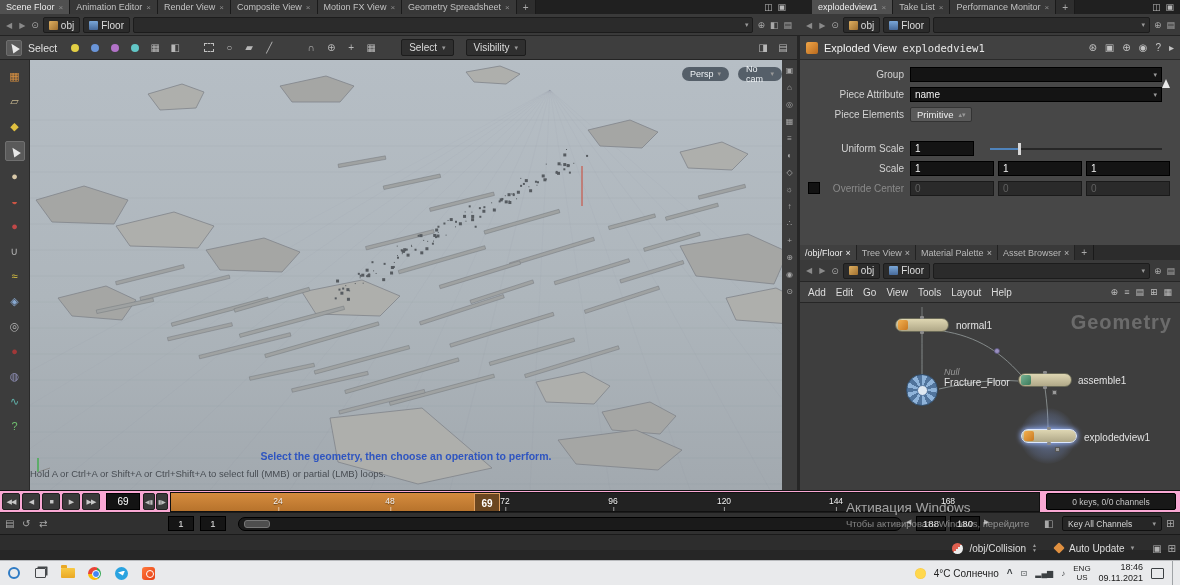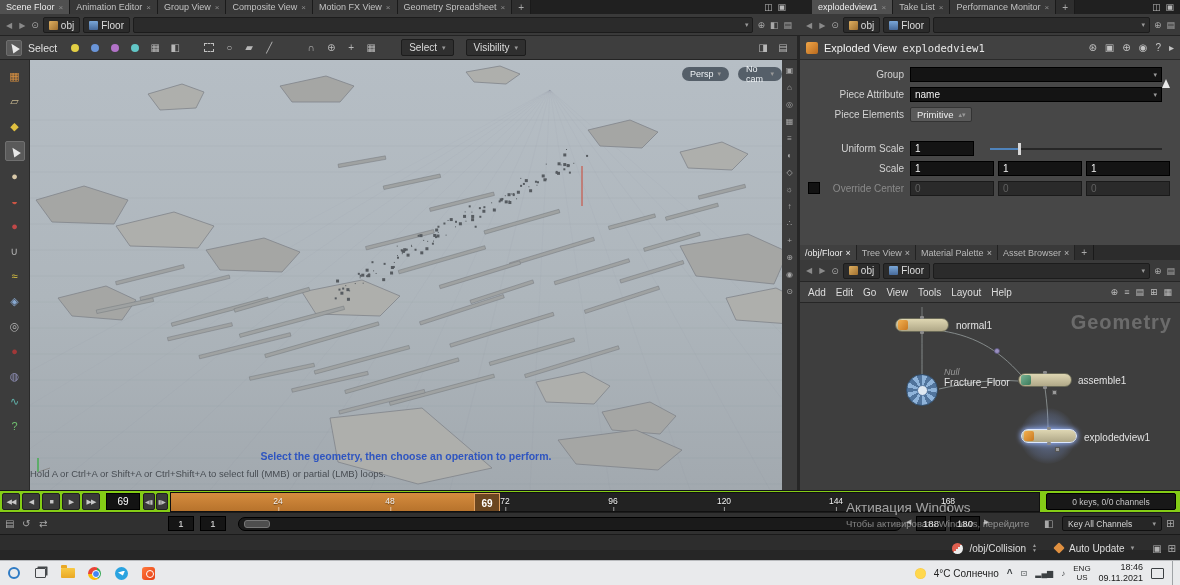--- a/index.html
+++ b/index.html
@@ -79,21 +79,21 @@
 .nnode:after{content:"";position:absolute;left:50%;bottom:-3px;width:4px;height:3px;margin-left:-2px;background:#8a8a8a;border-radius:1px}
 .nico{width:10px;height:10px;border-radius:2px;flex:none}
 .nnode.sel{border:1px solid #dce8ff;box-shadow:0 0 5px 1px rgba(150,180,255,.85)}
 .nlabel{position:absolute;font-size:10px;color:#e2e2e2;white-space:nowrap}
 .nlabel .dim{display:block;color:#979797;font-size:9px;font-style:italic}
 .flower{position:absolute;width:32px;height:32px;border-radius:50%;background:repeating-conic-gradient(#8fb3d9 0 20deg,#51749c 20deg 40deg);border:1px solid #33506e}
 .flower:after{content:"";position:absolute;left:10px;top:10px;width:9px;height:9px;border-radius:50%;background:#dfe8f2;border:1px solid #5577a0}
 .glow{position:absolute;width:56px;height:56px;border-radius:50%;background:radial-gradient(circle,rgba(130,160,230,.55) 0%,rgba(130,160,230,.18) 55%,transparent 72%)}
 .badge{position:absolute;width:5px;height:5px;background:#9a9a9a;border:1px solid #555}
 
-.playbar{position:absolute;left:0;top:490px;width:1180px;height:22px;background:#84cc16;border-top:1px solid #151515}
+.playbar{position:absolute;left:0;top:490px;width:1180px;height:22px;background:#f9a8d4;border-top:1px solid #151515}
 .pb-controls{position:absolute;left:2px;top:2px;display:flex;gap:2px}
 .pbtn{width:18px;height:17px;background:#3a3a3a;border:1px solid #202020;display:flex;align-items:center;justify-content:center;color:#c8c8c8;font-size:7px;border-radius:2px;letter-spacing:-1px}
 .framebox{position:absolute;left:106px;top:2px;width:34px;height:17px;background:#131313;border:1px solid #000;color:#fff;display:flex;align-items:center;justify-content:center;font-size:10px}
 .stepbtn{position:absolute;top:2px;width:12px;height:17px;background:#3a3a3a;border:1px solid #202020;display:flex;align-items:center;justify-content:center;color:#bbb;font-size:6px;border-radius:2px}
 .ruler{position:absolute;left:170px;top:1px;width:870px;height:20px;background:#222;border:1px solid #101010;overflow:hidden}
 .orange{position:absolute;left:0;top:0;width:316px;height:20px;background:linear-gradient(180deg,#d58c3e,#b4702a)}
 .tick{position:absolute;top:3px;font-size:8.5px;color:#f2f2f2;transform:translateX(-50%);text-shadow:0 1px 1px rgba(0,0,0,.45)}
 .tick i{position:absolute;left:50%;top:11px;width:1px;height:5px;background:rgba(255,255,255,.55)}
 .playhead{position:absolute;left:303px;top:0;width:26px;height:20px;background:#6b4620;border:1px solid #e0a060;color:#fff;font-size:10px;font-weight:bold;display:flex;align-items:center;justify-content:center}
 .keysbox{position:absolute;left:1046px;top:2px;width:130px;height:17px;background:#181818;border:1px solid #000;color:#c6c6c6;font-size:8.5px;display:flex;align-items:center;justify-content:center;border-radius:2px}
@@ -150,21 +150,21 @@
     <div class="tabs-grp" style="left:0">
       <div class="ptab active">
           <span>Scene Floor</span>
           <span class="tx">×</span>
         </div>
       <div class="ptab">
           <span>Animation Editor</span>
           <span class="tx">×</span>
         </div>
       <div class="ptab">
-          <span>Group View</span>
+          <span>Render View</span>
           <span class="tx">×</span>
         </div>
       <div class="ptab">
           <span>Composite View</span>
           <span class="tx">×</span>
         </div>
       <div class="ptab">
           <span>Motion FX View</span>
           <span class="tx">×</span>
         </div>

